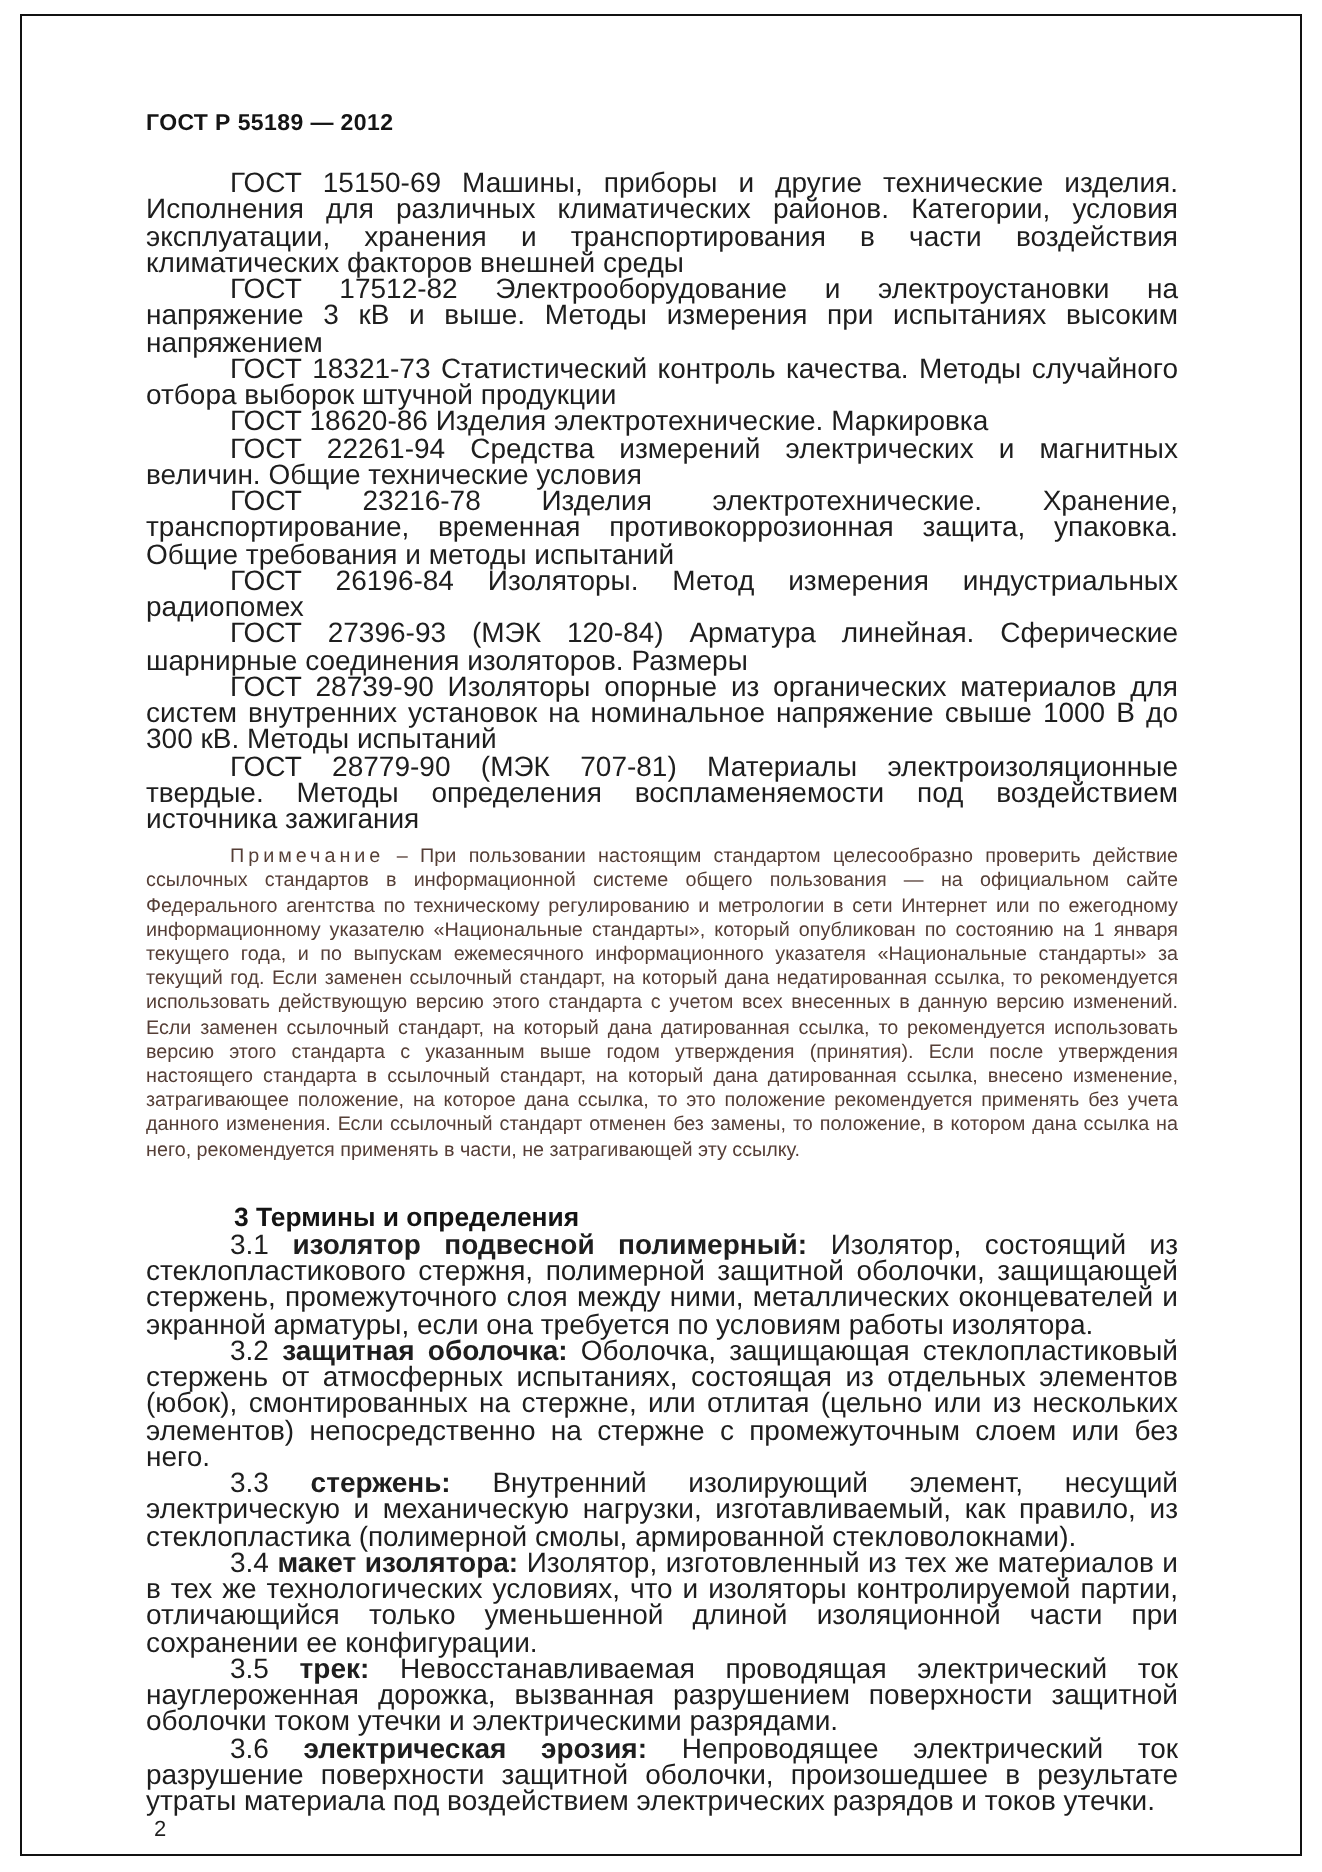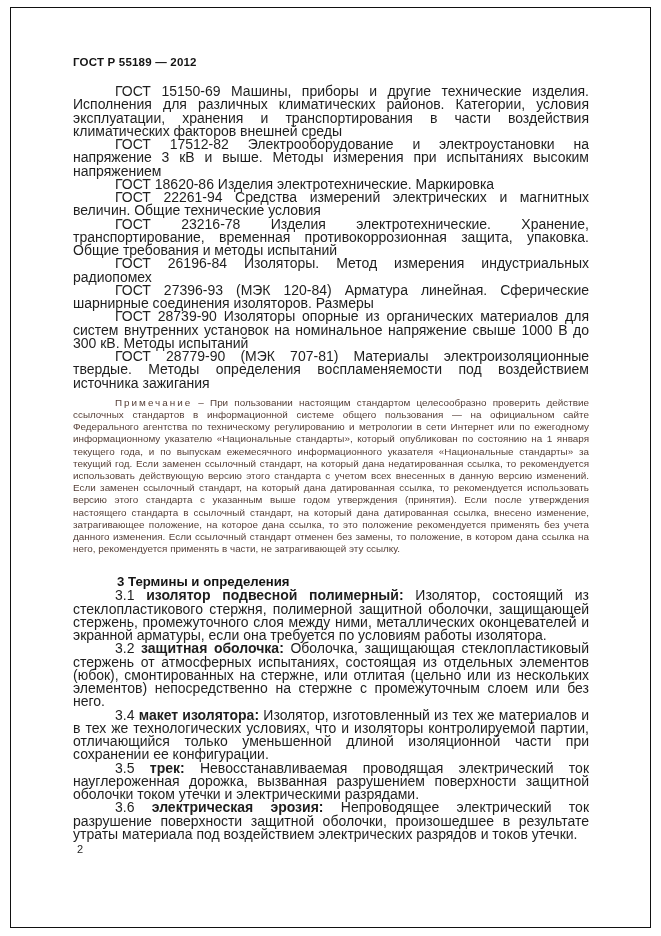--- a/index.html
+++ b/index.html
@@ -45,37 +45,39 @@
 
 <div class="page-frame"></div>
 
 <div class="content">
 
   <div class="doc-header">ГОСТ Р 55189 — 2012</div>
 
   <div class="refs">
     <p>ГОСТ 15150-69 Машины, приборы и другие технические изделия. Исполнения для различных климатических районов. Категории, условия эксплуатации, хранения и транспортирования в части воздействия климатических факторов внешней среды</p>
       <p>ГОСТ 17512-82 Электрооборудование и электроустановки на напряжение 3 кВ и выше.  Методы измерения при испытаниях высоким напряжением</p>
+      <p>ГОСТ 18321-73 Статистический контроль качества. Методы случайного отбора выборок штучной продукции</p>
       <p>ГОСТ 18620-86 Изделия электротехнические. Маркировка</p>
       <p>ГОСТ 22261-94 Средства измерений электрических и магнитных величин. Общие технические условия</p>
       <p>ГОСТ 23216-78 Изделия электротехнические. Хранение, транспортирование, временная противокоррозионная защита, упаковка. Общие требования и методы испытаний</p>
       <p>ГОСТ 26196-84 Изоляторы.  Метод измерения индустриальных радиопомех</p>
       <p>ГОСТ 27396-93 (МЭК 120-84) Арматура линейная. Сферические шарнирные соединения изоляторов. Размеры</p>
       <p>ГОСТ 28739-90 Изоляторы опорные из органических материалов для систем внутренних установок на номинальное напряжение свыше 1000 В до 300 кВ. Методы испытаний</p>
       <p>ГОСТ 28779-90 (МЭК 707-81) Материалы электроизоляционные твердые. Методы определения воспламеняемости под воздействием источника зажигания</p>
   </div>
 
   <div class="note-block"><span class="note-label">Примечание</span> <span>– При пользовании настоящим стандартом целесообразно проверить действие ссылочных стандартов в информационной системе общего пользования — на официальном сайте Федерального агентства по техническому регулированию и метрологии в сети Интернет или по ежегодному информационному указателю «Национальные стандарты», который опубликован по состоянию на 1 января текущего года, и по выпускам ежемесячного информационного указателя «Национальные стандарты» за текущий год. Если заменен ссылочный стандарт, на который дана недатированная ссылка, то рекомендуется использовать действующую версию этого стандарта с учетом всех внесенных в данную версию изменений. Если заменен ссылочный стандарт, на который дана датированная ссылка, то рекомендуется использовать версию этого стандарта с указанным выше годом утверждения (принятия). Если после утверждения настоящего стандарта в ссылочный стандарт, на который дана датированная ссылка, внесено изменение, затрагивающее положение, на которое дана ссылка, то это положение рекомендуется применять без учета данного изменения. Если ссылочный стандарт отменен без замены, то положение, в котором дана ссылка на него, рекомендуется применять в части, не затрагивающей эту ссылку.</span></div>
 
   <div class="section-heading">3 Термины и определения</div>
 
 
   <div class="terms">
     <p><span>3.1</span> <span class="term-name">изолятор подвесной полимерный:</span> <span>Изолятор, состоящий из стеклопластикового стержня, полимерной защитной оболочки, защищающей стержень, промежуточного слоя между ними, металлических оконцевателей и экранной арматуры, если она требуется по условиям работы изолятора.</span></p>
       <p><span>3.2</span> <span class="term-name">защитная оболочка:</span> <span>Оболочка, защищающая стеклопластиковый стержень от атмосферных испытаниях, состоящая из отдельных элементов (юбок), смонтированных на стержне, или отлитая (цельно или из нескольких элементов) непосредственно на стержне с промежуточным слоем или без него.</span></p>
+      <p><span>3.3</span> <span class="term-name">стержень:</span> <span>Внутренний изолирующий элемент, несущий электрическую и механическую нагрузки, изготавливаемый, как правило, из стеклопластика (полимерной смолы, армированной стекловолокнами).</span></p>
       <p><span>3.4</span> <span class="term-name">макет изолятора:</span> <span>Изолятор, изготовленный из тех же материалов и в тех же технологических условиях, что и изоляторы контролируемой партии, отличающийся только уменьшенной длиной изоляционной части при сохранении ее конфигурации.</span></p>
       <p><span>3.5</span> <span class="term-name">трек:</span> <span>Невосстанавливаемая проводящая электрический ток науглероженная дорожка, вызванная разрушением поверхности защитной оболочки током утечки и электрическими разрядами.</span></p>
       <p><span>3.6</span> <span class="term-name">электрическая эрозия:</span> <span>Непроводящее электрический ток разрушение поверхности защитной оболочки, произошедшее в результате утраты материала под воздействием электрических разрядов и токов утечки.</span></p>
   </div>
 
   <div class="page-number">2</div>
 
 </div>
 
 </body></html>

